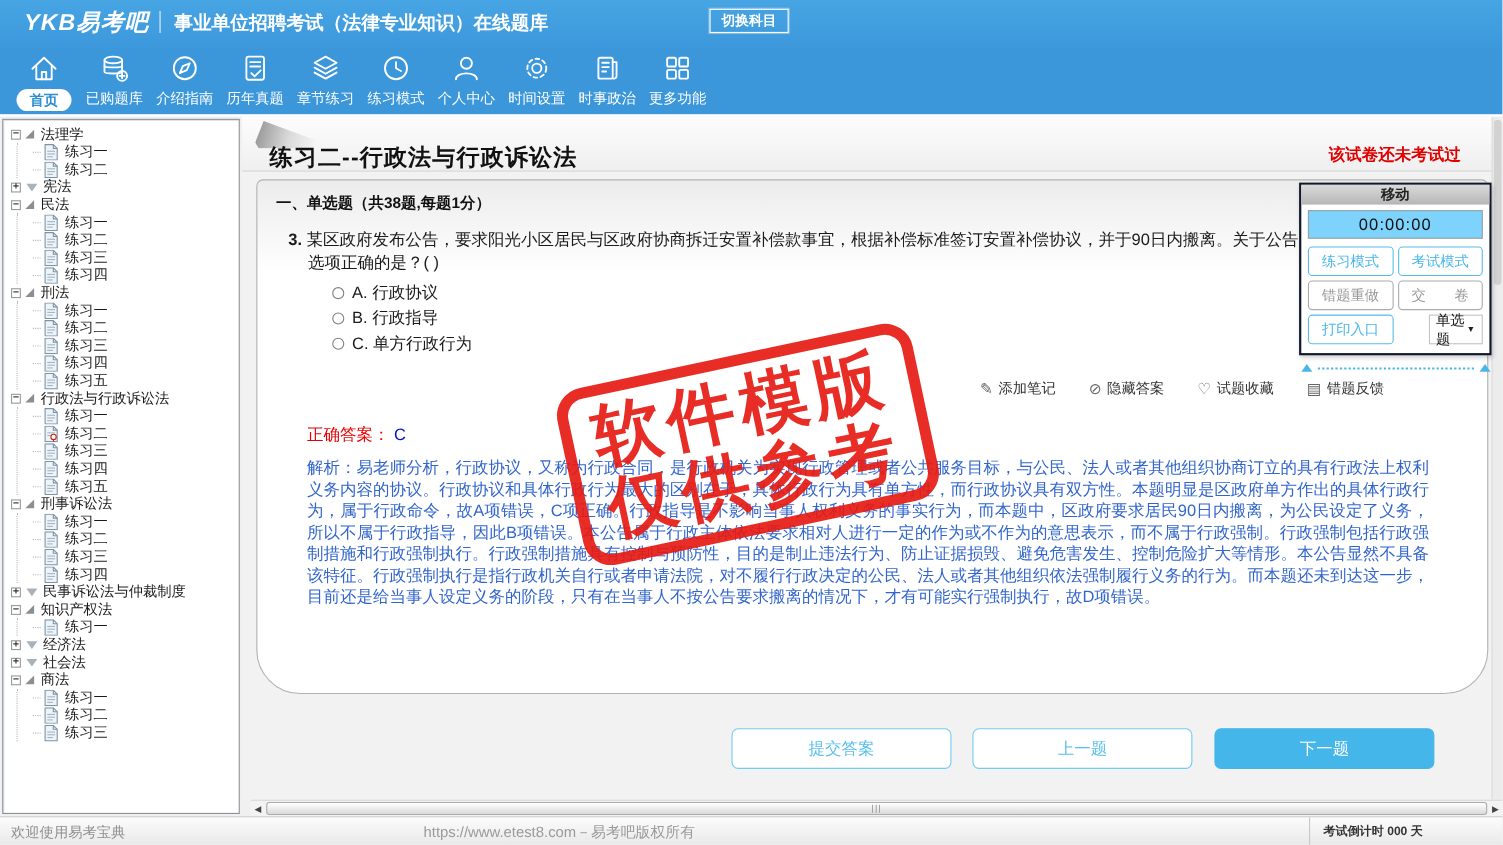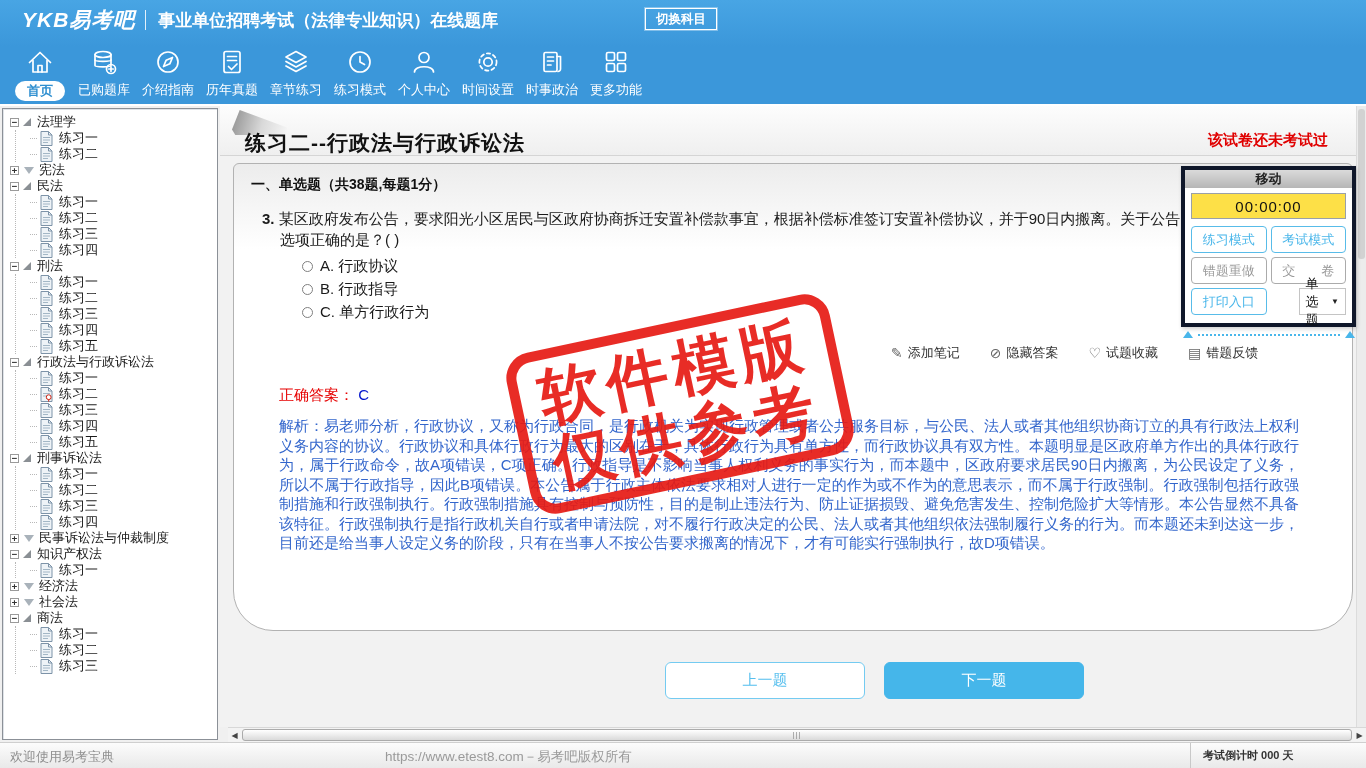--- a/index.html
+++ b/index.html
@@ -76,24 +76,24 @@
 
   .footer-btns { position:absolute; left:0; top:556px; width:100%; height:40px; }
   .fbtn { position:absolute; width:200px; height:37px; border-radius:6px; display:flex; align-items:center;
           justify-content:center; font-size:15px; cursor:pointer; }
   .fbtn.outline { background:#fff; border:1px solid #74cbf1; color:#56bfee; }
   .fbtn.solid { background:#45b6ea; border:1px solid #45b6ea; color:#fff; }
   .fbtn:nth-child(1){ left:445px; } .fbtn:nth-child(2){ left:664px; } .fbtn:nth-child(3){ left:884px; }
 
   
   .cpanel { position:absolute; left:1181px; top:166px; width:175px; background:#fff;
-            border:4px solid #0f172a; box-shadow:1px 2px 4px rgba(0,0,0,.18); z-index:30; }
+            border:2px solid #0f172a; box-shadow:1px 2px 4px rgba(0,0,0,.18); z-index:30; }
   .cp-title { height:18px; background:linear-gradient(#dadada,#b6b6b6); font-size:13px; font-weight:bold;
               color:#222; text-align:center; line-height:18px; cursor:move; }
-  .cp-timer { margin:5px 6px; height:26px; border:1px solid #9aa0a8; background:#fde047; display:flex;
+  .cp-timer { margin:5px 6px; height:26px; border:1px solid #9aa0a8; background:#7dd3fc; display:flex;
               align-items:center; justify-content:center; font-size:15px; color:#111; letter-spacing:1px; }
   .cp-grid { display:grid; grid-template-columns:1fr 1fr; gap:4px; padding:2px 6px 8px; }
   .cp-btn { height:27px; border-radius:4px; background:#fff; display:flex; align-items:center;
             justify-content:center; font-size:13px; border:1px solid; cursor:pointer; white-space:pre; }
   .cp-btn.blue { border-color:#58bce9; color:#49b6ea; }
   .cp-btn.gray { border-color:#ababab; color:#9a9a9a; }
   .cp-dd { height:27px; border:1px solid #c4c4c4; background:#fff; display:flex; align-items:center;
            justify-content:space-between; padding:0 6px; font-size:13px; color:#111; cursor:pointer;margin-left:28px; }
   .cp-dd .caret { font-size:8px; color:#222; }
   .pager { position:absolute; left:1183px; top:331px; width:172px; display:flex; align-items:center; z-index:30; }
@@ -540,20 +540,21 @@
 
     <div class="answer-row">
       <span class="answer-label">正确答案：</span>
       <span class="answer-value">C</span>
     </div>
 
     <div class="explain">解析：易老师分析，行政协议，又称为行政合同，是行政机关为实现行政管理或者公共服务目标，与公民、法人或者其他组织协商订立的具有行政法上权利义务内容的协议。行政协议和具体行政行为最大的区别在于，具体行政行为具有单方性，而行政协议具有双方性。本题明显是区政府单方作出的具体行政行为，属于行政命令，故A项错误，C项正确。行政指导是不影响当事人权利义务的事实行为，而本题中，区政府要求居民90日内搬离，为公民设定了义务，所以不属于行政指导，因此B项错误。本公告属于行政主体依法要求相对人进行一定的作为或不作为的意思表示，而不属于行政强制。行政强制包括行政强制措施和行政强制执行。行政强制措施具有控制与预防性，目的是制止违法行为、防止证据损毁、避免危害发生、控制危险扩大等情形。本公告显然不具备该特征。行政强制执行是指行政机关自行或者申请法院，对不履行行政决定的公民、法人或者其他组织依法强制履行义务的行为。而本题还未到达这一步，目前还是给当事人设定义务的阶段，只有在当事人不按公告要求搬离的情况下，才有可能实行强制执行，故D项错误。</div>
   </div>
 
   <div class="footer-btns">
+      <div class="fbtn outline">提交答案</div>
       <div class="fbtn outline">上一题</div>
       <div class="fbtn solid">下一题</div>
     </div>
 </div>
 
 <div class="cpanel">
   <div class="cp-title">移动</div>
   <div class="cp-timer">00:00:00</div>
   <div class="cp-grid">
       <div class="cp-btn blue">练习模式</div>

